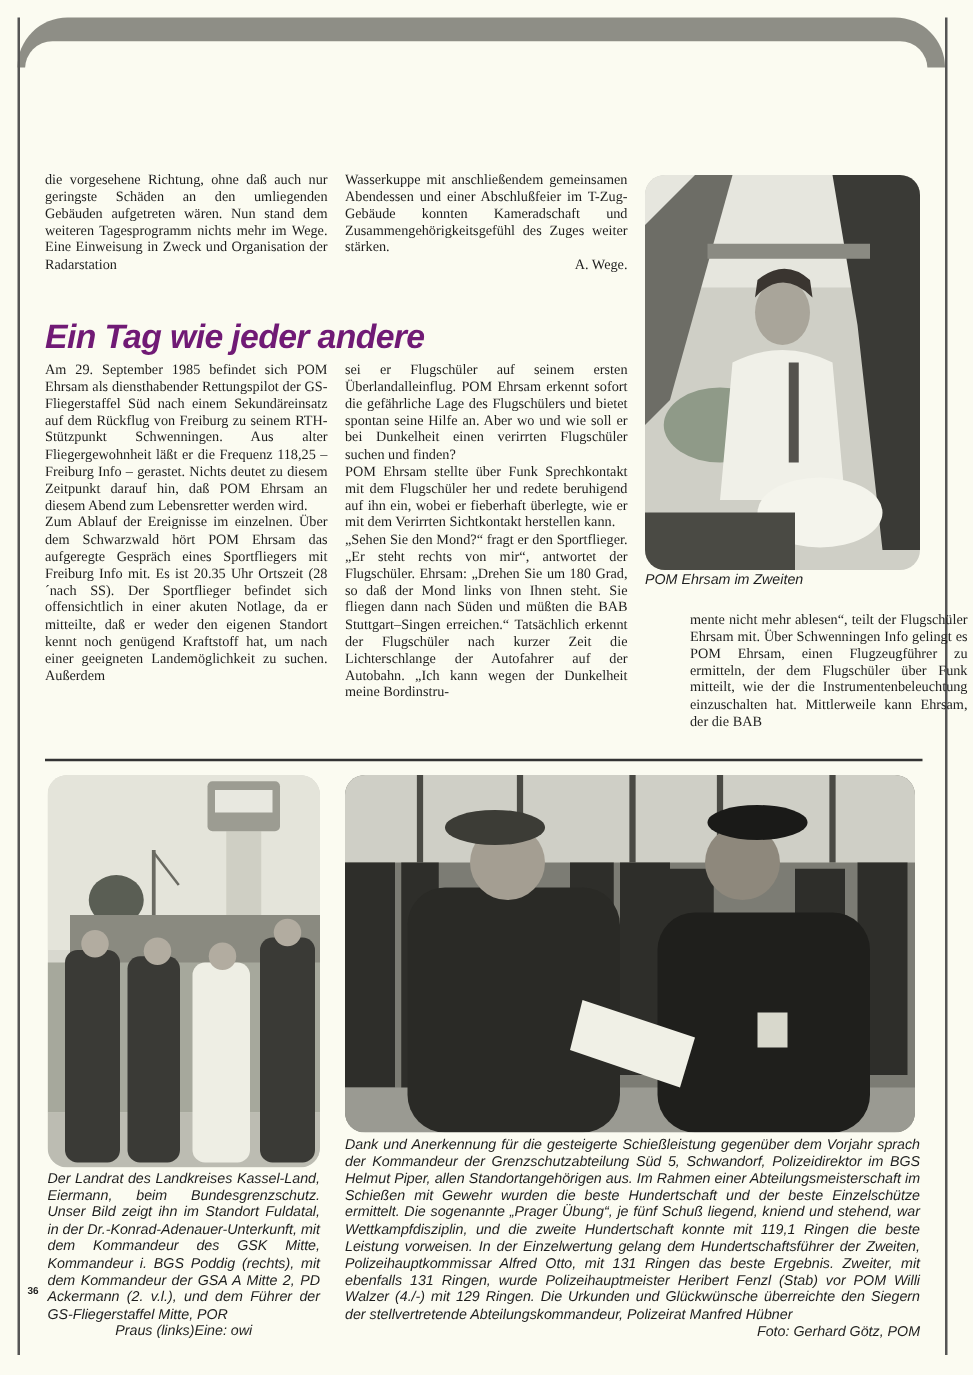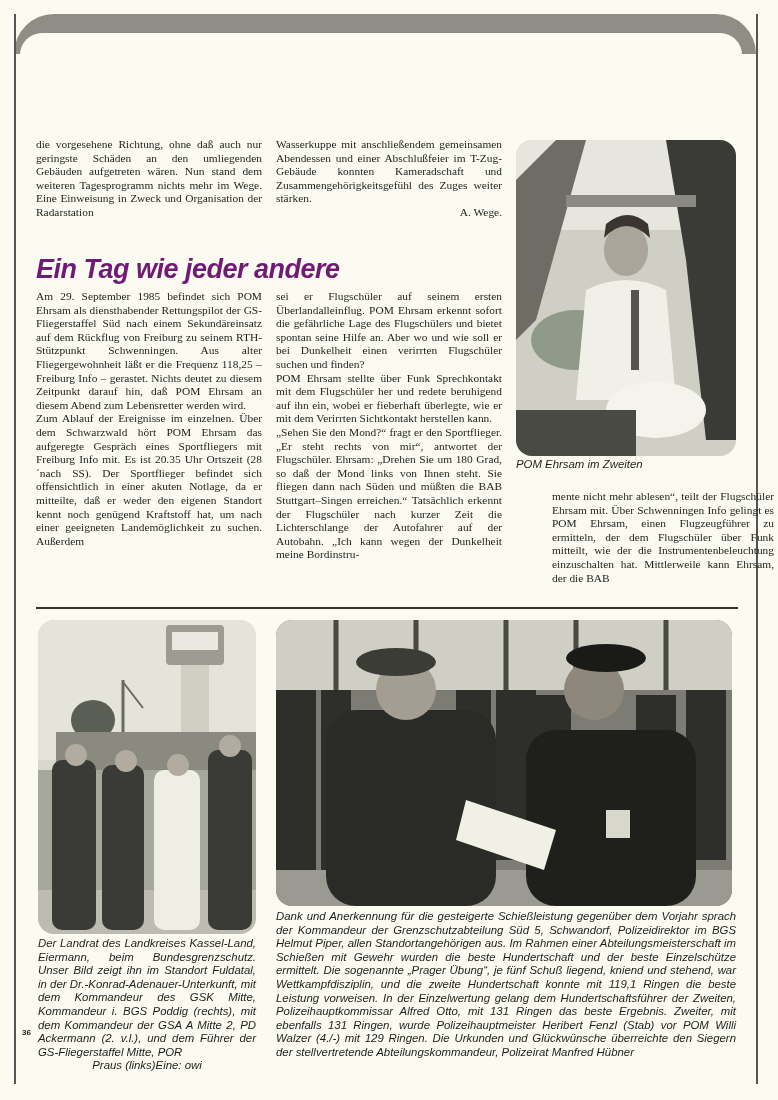--- a/index.html
+++ b/index.html
@@ -131,13 +131,14 @@
     <ellipse cx="120" cy="42" rx="40" ry="14" fill="#3c3c36"></ellipse>
     <rect x="250" y="110" width="170" height="176" rx="30" fill="#1f1f1c"></rect>
     <circle cx="318" cy="70" r="30" fill="#8e887c"></circle>
     <ellipse cx="330" cy="38" rx="40" ry="14" fill="#1a1a18"></ellipse>
     <polygon points="190,180 280,210 268,250 180,220" fill="#f0f0e6"></polygon>
     <rect x="330" y="190" width="24" height="28" fill="#d8d8cc"></rect>
   </svg>
 </div>
 <div class="caption" style="left:276px;top:910px;width:460px;">
   <span>Dank und Anerkennung für die gesteigerte Schießleistung gegenüber dem Vorjahr sprach der Kommandeur der Grenzschutzabteilung Süd 5, Schwandorf, Polizeidirektor im BGS Helmut Piper, allen Standortangehörigen aus. Im Rahmen einer Abteilungsmeisterschaft im Schießen mit Gewehr wurden die beste Hundertschaft und der beste Einzelschütze ermittelt. Die sogenannte „Prager Übung“, je fünf Schuß liegend, kniend und stehend, war Wettkampfdisziplin, und die zweite Hundertschaft konnte mit 119,1 Ringen die beste Leistung vorweisen. In der Einzelwertung gelang dem Hundertschaftsführer der Zweiten, Polizeihauptkommissar Alfred Otto, mit 131 Ringen das beste Ergebnis. Zweiter, mit ebenfalls 131 Ringen, wurde Polizeihauptmeister Heribert Fenzl (Stab) vor POM Willi Walzer (4./-) mit 129 Ringen. Die Urkunden und Glückwünsche überreichte den Siegern der stellvertretende Abteilungskommandeur, Polizeirat Manfred Hübner</span>
+  <div style="text-align:right;">Foto: Gerhard Götz, POM</div>
 </div>
 
 </body></html>

